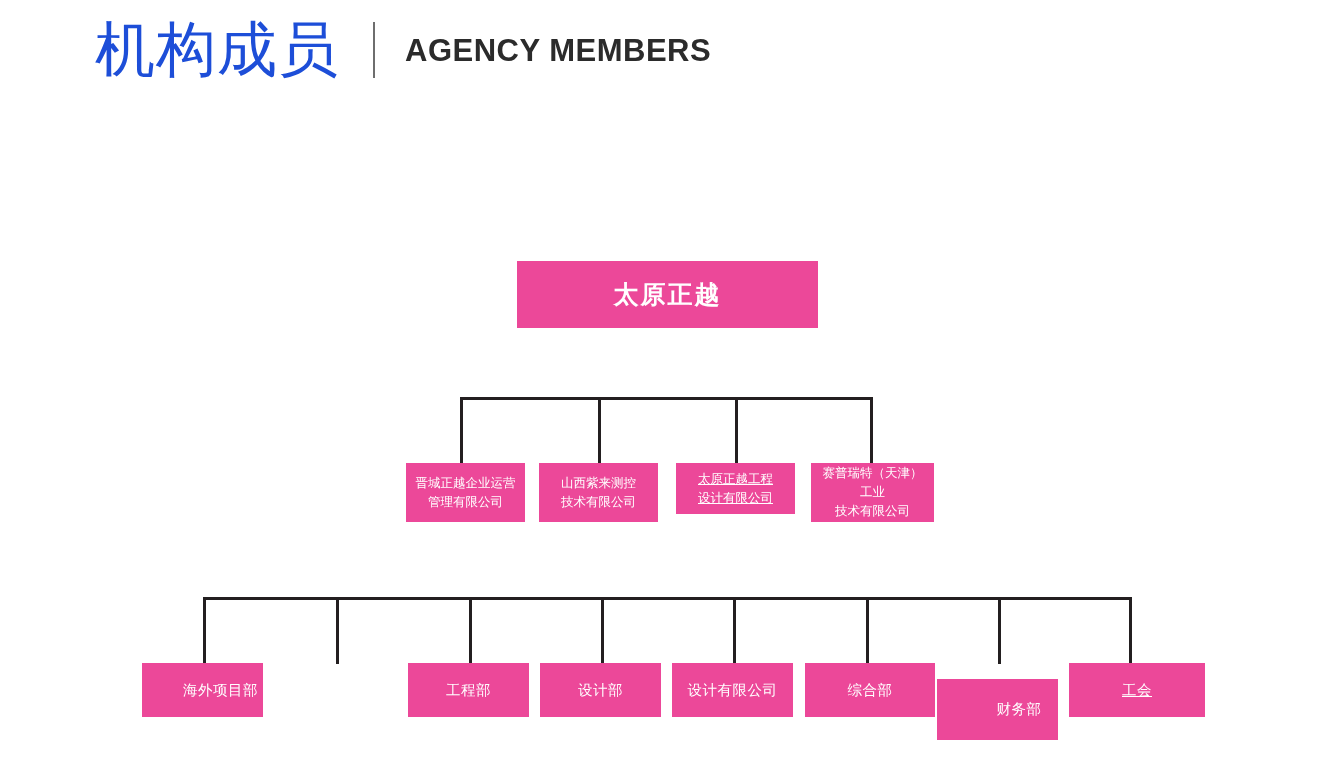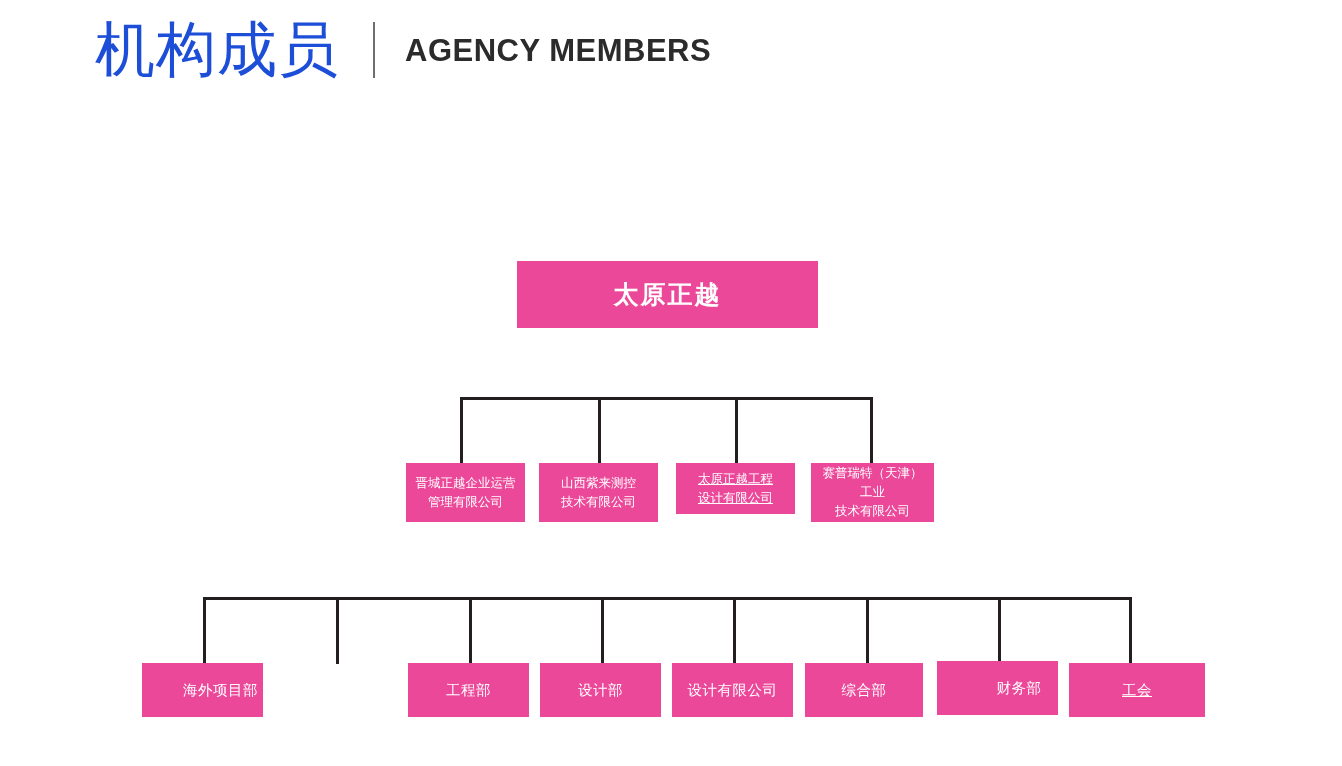--- a/index.html
+++ b/index.html
@@ -165,23 +165,23 @@
   </div>
   <div class="node level3" style="left:408px; top:663px; width:121px; height:54px;">
     <span class="label">工程部</span>
   </div>
   <div class="node level3" style="left:540px; top:663px; width:121px; height:54px;">
     <span class="label">设计部</span>
   </div>
   <div class="node level3" style="left:672px; top:663px; width:121px; height:54px;">
     <span class="label">设计有限公司</span>
   </div>
-  <div class="node level3" style="left:805px; top:663px; width:118px; height:54px;">
+  <div class="node level3" style="left:805px; top:663px; width:130px; height:54px;">
     <span class="label">综合部</span>
   </div>
-  <div class="node level3" style="left:937px; top:661px; width:121px; height:54px;padding-left:43px;">
+  <div class="node level3" style="left:937px; top:679px; width:121px; height:61px;padding-left:43px;">
     <span class="label">财务部</span>
   </div>
   <div class="node level3" style="left:1069px; top:663px; width:136px; height:54px;text-decoration:underline;">
     <span class="label">工会</span>
   </div>
 
 </div>
 
 </body></html>

